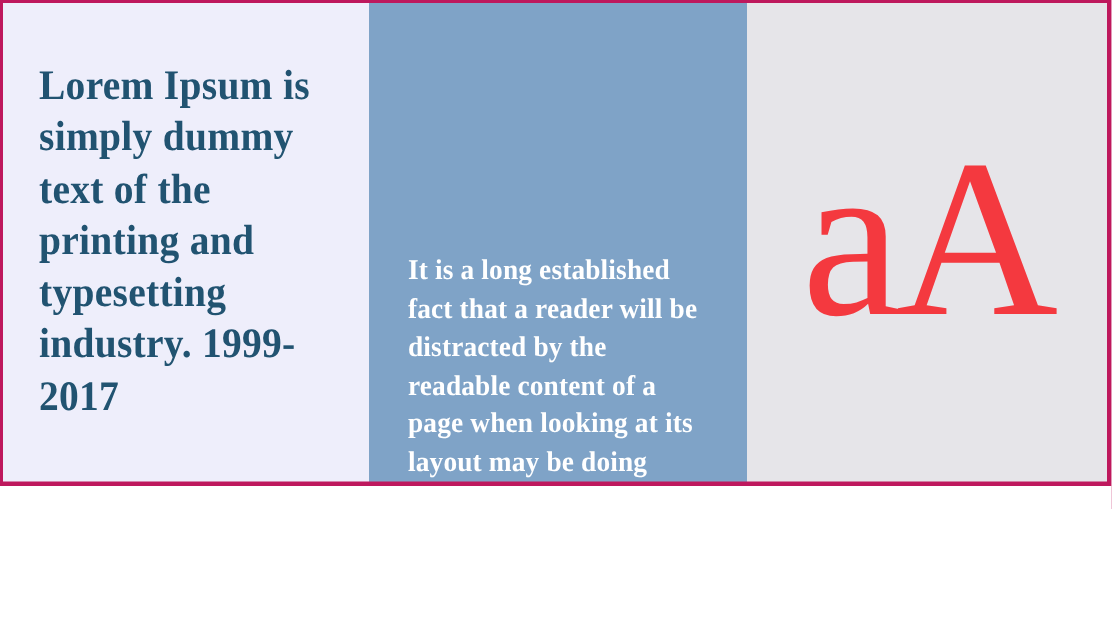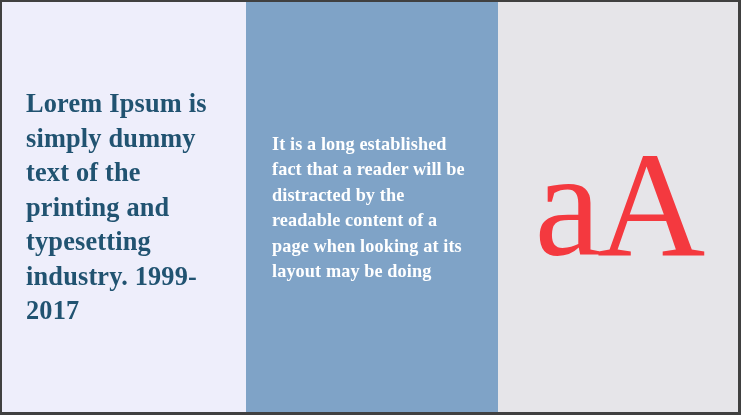--- a/index.html
+++ b/index.html
@@ -11,23 +11,23 @@
   body {
     width: 741px;
     height: 415px;
     overflow: hidden;
     font-family: "Liberation Serif", "DejaVu Serif", serif;
   }
 
   #poster {
     position: relative;
     width: 741px;
-    height: 415px;
+    height: 324px;
     box-sizing: border-box;
-    background: #404040;
+    background: #be185d;
     display: flex;
     flex-direction: row;
     align-items: stretch;
     padding: 2px 3px 3px 2px;
   }
 
   
   .panel-left {
     position: relative;
     width: 244px;
@@ -57,21 +57,21 @@
   
   .panel-middle {
     position: relative;
     width: 252px;
     flex: 0 0 252px;
     background: #7fa3c7;
     box-sizing: border-box;
     padding: 0 18px 0 26px;
     display: flex;
     flex-direction: column;
-    justify-content: center;
+    justify-content: flex-end;
   }
   .sample-paragraph {
     color: #ffffff;
     font-family: "Liberation Serif", "DejaVu Serif", serif;
     font-weight: bold;
     font-size: 19px;
     line-height: 25.5px;
     letter-spacing: 0.1px;
     margin: 0;
     padding: 0;

